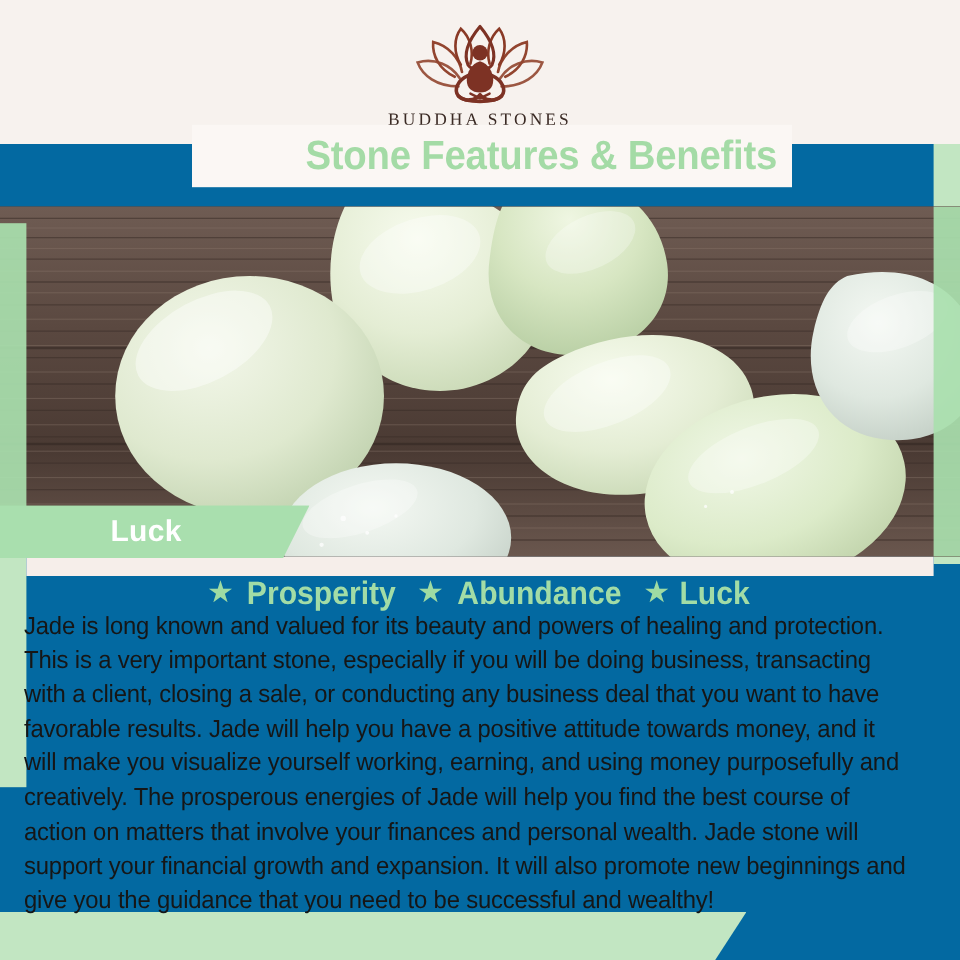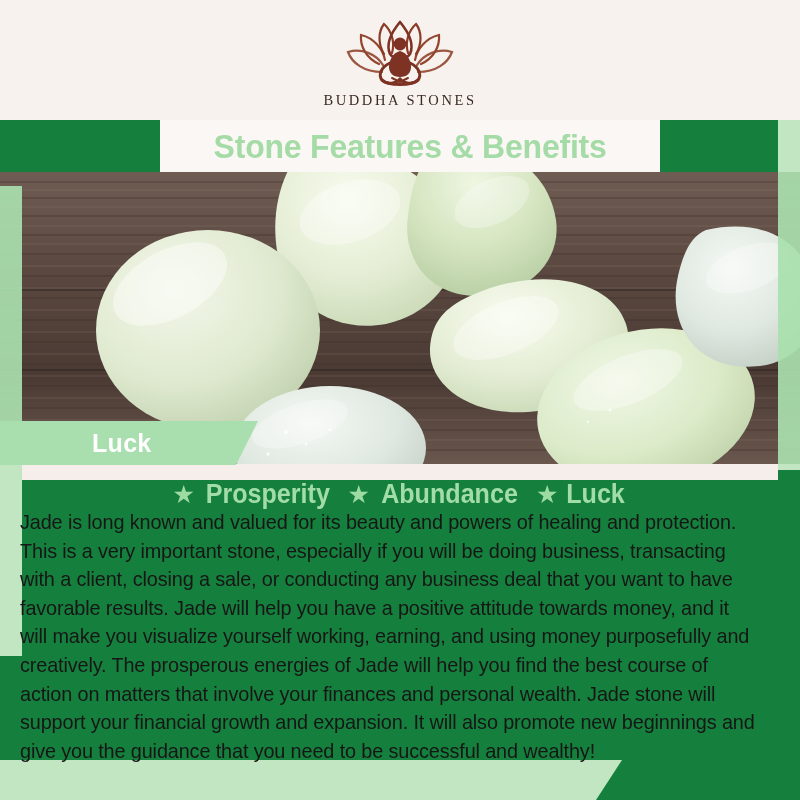--- a/index.html
+++ b/index.html
@@ -5,21 +5,21 @@
   html,body{margin:0;padding:0;}
   body{
     width:800px;height:800px;
     font-family:"Liberation Sans","DejaVu Sans",sans-serif;
     background:#f7f2ee;
     overflow:hidden;
   }
   #page{
     position:relative;
     width:800px;height:800px;
-    background:#15803d;
+    background:#0369a1;
     overflow:hidden;
   }
 
   
   .deco{position:absolute;background:#c2e6c2;}
   #deco-top-right{
     top:0;left:218px;width:582px;height:22px;
     clip-path:polygon(22px 0, 100% 0, 100% 100%, 0 100%);
   }
   #deco-right-edge{
@@ -45,23 +45,23 @@
   }
   #logo-mark{width:124px;height:72px;display:block;}
   #logo-wordmark{
     font-family:"Liberation Serif","DejaVu Serif",serif;
     font-size:14.5px;letter-spacing:2.6px;color:#3a2a24;
     margin-top:2px;white-space:nowrap;
   }
 
   
   #title-banner{
-    position:absolute;top:120px;left:160px;width:500px;height:52px;
+    position:absolute;top:104px;left:160px;width:500px;height:52px;
     background:#fbf7f4;
-    display:flex;align-items:center;justify-content:center;
+    display:flex;align-items:center;justify-content:flex-end;
   }
   #title-text{
     font-family:"Liberation Sans Narrow","Liberation Sans",sans-serif;
     font-weight:bold;
     font-size:34px;
     letter-spacing:-0.2px;
     color:#a4dba6;
     transform:scaleX(0.94);
     white-space:nowrap;
   }

